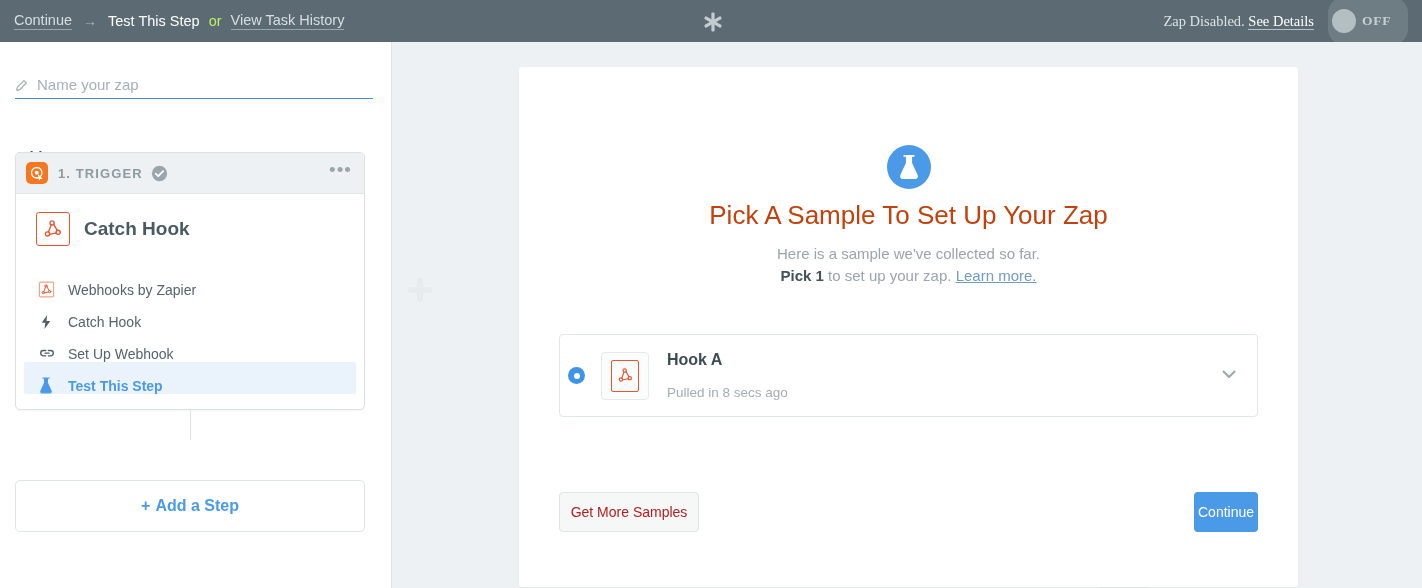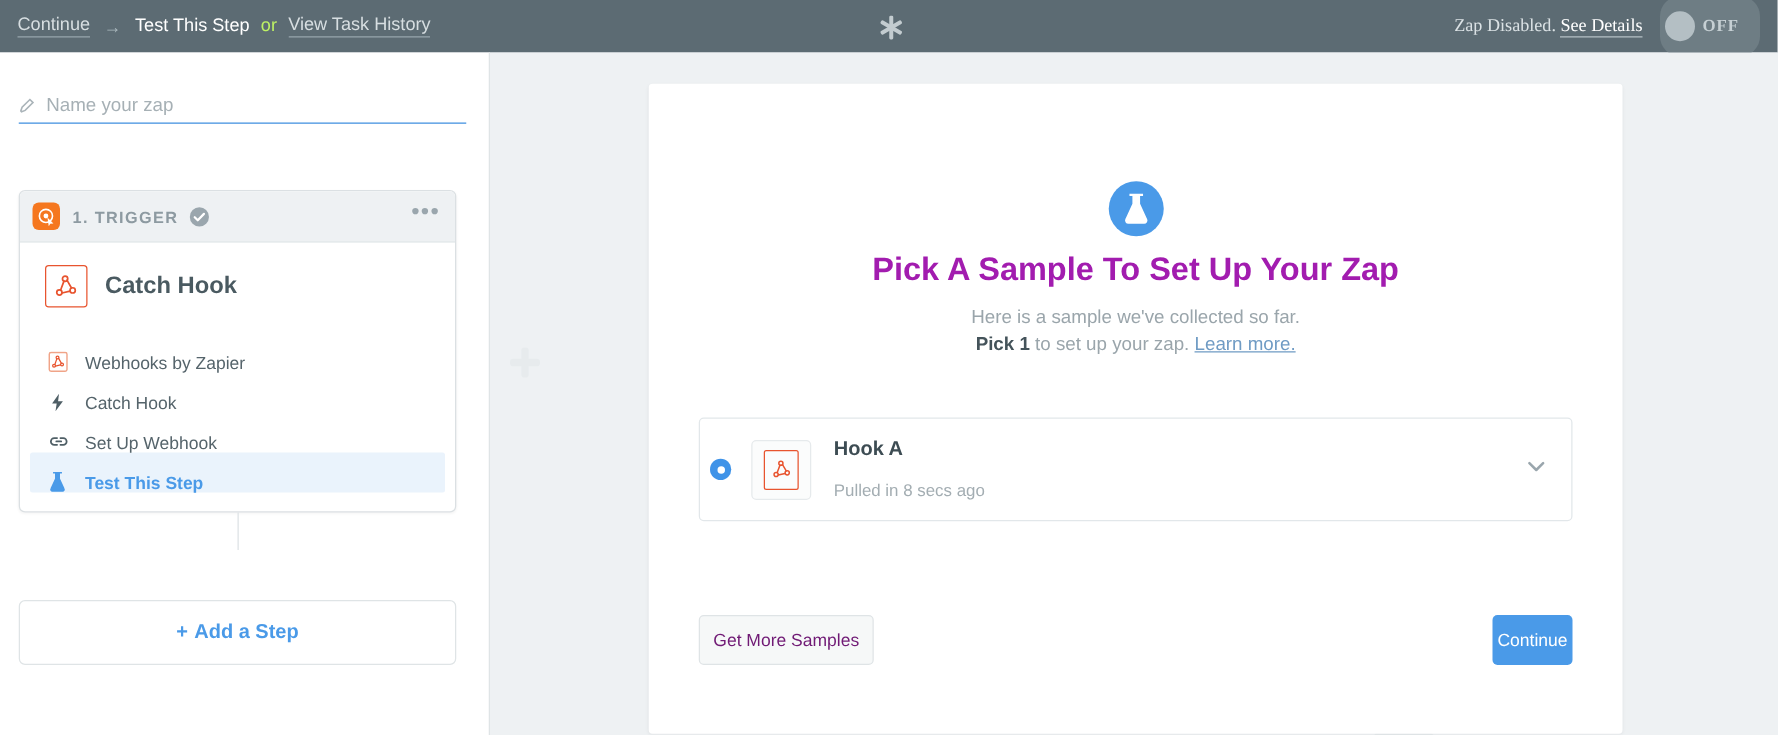--- a/index.html
+++ b/index.html
@@ -197,21 +197,21 @@
   .flask-circle {
     position: absolute; left: 50%; top: 78px;
     transform: translateX(-50%);
     width: 44px; height: 44px; border-radius: 50%;
     background: #4a9ae8;
     display: flex; align-items: center; justify-content: center;
   }
   .panel-title {
     position: absolute; left: 0; right: 0; top: 133px;
     text-align: center;
-    font-size: 26px; font-weight: 700; color: #a21caf;
+    font-size: 26px; font-weight: 400; color: #c2410c;
   }
   .panel-sub1 {
     position: absolute; left: 0; right: 0; top: 178px;
     text-align: center; font-size: 15px; color: #9aa5ab;
   }
   .panel-sub2 {
     position: absolute; left: 0; right: 0; top: 200px;
     text-align: center; font-size: 15px; color: #9aa5ab;
   }
   .panel-sub2 b { color: #44535a; font-weight: 700; }
@@ -251,21 +251,21 @@
   .sample-name { font-size: 16px; color: #3d4c53; font-weight: 700; }
   .sample-meta { font-size: 13.5px; color: #a3adb2; margin-top: 16px; }
   .chevron { margin-left: auto; flex: none; }
 
   .btn-get {
     position: absolute; left: 40px; top: 425px;
     width: 140px; height: 40px;
     border: 1px solid #dfe4e6; border-radius: 4px;
     background: #f6f8f8;
     display: flex; align-items: center; justify-content: center;
-    font-size: 14px; color: #701a75; cursor: pointer;
+    font-size: 14px; color: #b91c1c; cursor: pointer;
   }
   .btn-continue {
     position: absolute; right: 40px; top: 425px;
     width: 64px; height: 40px;
     border: 0; border-radius: 4px;
     background: #4a9ae8;
     display: flex; align-items: center; justify-content: center;
     font-size: 14px; color: #ffffff; cursor: pointer;
   }
 </style>

